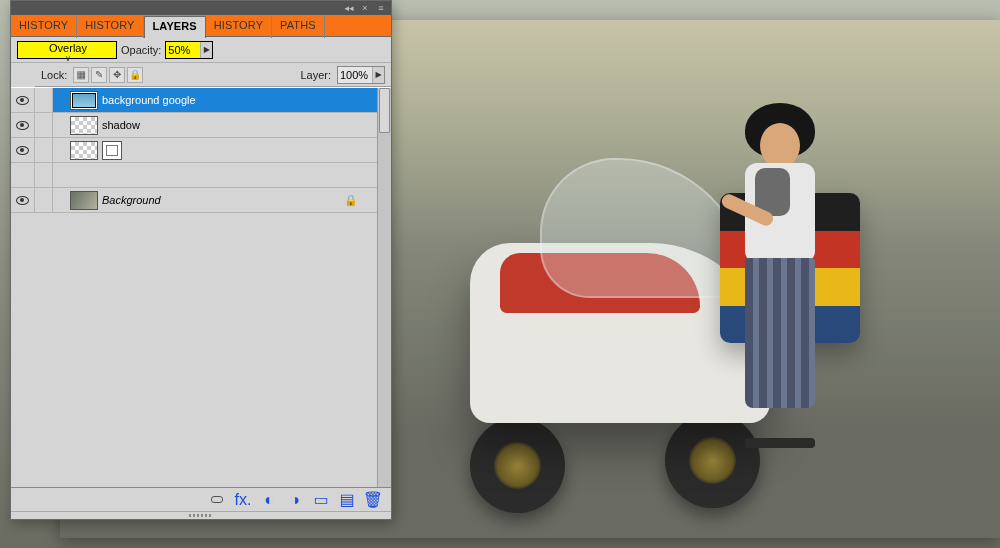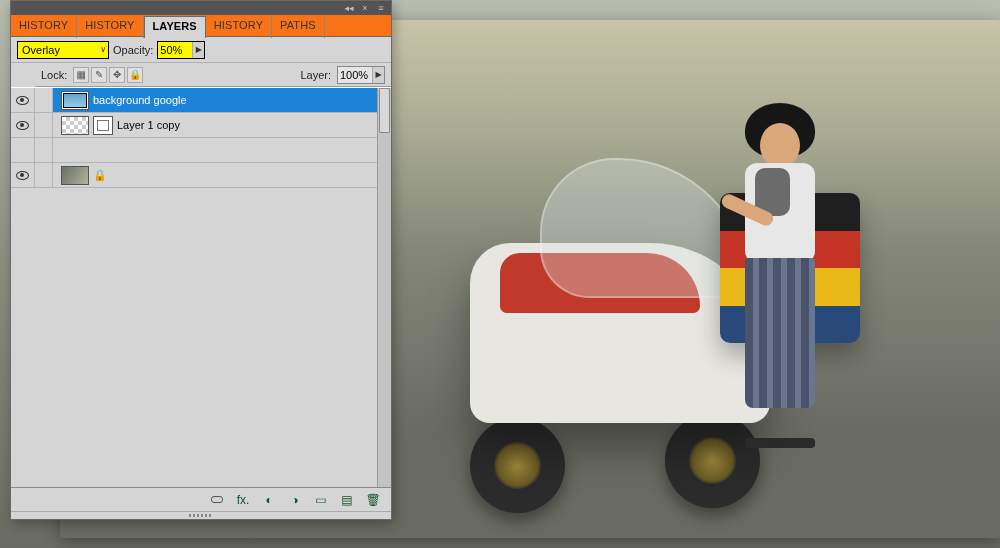--- a/index.html
+++ b/index.html
@@ -27,54 +27,54 @@
   .foot.l{left:0;} .foot.r{right:0;}
 
   
   .panel { position: absolute; left: 10px; top: 0; width: 382px; height: 520px; background: #d5d5d5; border: 1px solid #6a6a6a; display: flex; flex-direction: column; box-shadow: 2px 4px 12px rgba(0,0,0,0.3); }
   .panel-menubar { display:flex; justify-content:flex-end; align-items:center; height:14px; background:#535353; gap:4px; padding-right:4px;}
   .mb-icon{width:12px;height:10px;color:#c0c0c0;display:flex;align-items:center;justify-content:center;font-size:9px;cursor:pointer;}
   .tabs { display:flex; height:22px; background:#f97316; border-bottom:1px solid #6a6a6a; }
   .tab { padding: 3px 8px 0; height:22px; color:#333; letter-spacing:0.01em; cursor:pointer; border-right:1px solid #858585; position:relative; top:1px;}
   .tab.active { background:#d5d5d5; border:1px solid #6a6a6a; border-bottom:none; color:#000; font-weight:bold;}
   .opts { display:flex; align-items:center; height:26px; padding:0 6px; gap:4px; border-bottom:1px solid #b0b0b0;}
-  .blend-select{display:flex;align-items:center;height:18px;border:1px solid #000;background:#fff700;width:92px;justify-content:space-between;padding:0 2px 0 4px;cursor:pointer;}
+  .blend-select{display:flex;align-items:center;height:18px;border:1px solid #000;background:#fff700;width:100px;justify-content:space-between;padding:0 2px 0 4px;cursor:pointer;flex-direction:column;}
   .chev{font-size:8px;color:#333;}
   .lbl{color:#222;}
   .numbox{display:flex;align-items:center;height:18px;border:1px solid #888;background:#e5e5e5;}
   .numbox.hl{background:#fff700;border-color:#000;}
   .numbox input{width:34px;border:none;background:transparent;text-align:left;padding-left:2px;font-size:11px;}
   .numbox .tri{width:12px;display:flex;align-items:center;justify-content:center;font-size:8px;color:#333;background:#d0d0d0;height:100%;border-left:1px solid #aaa;cursor:ew-resize;}
   .opts2{display:flex;align-items:center;height:24px;padding:0 6px;gap:6px;border-bottom:1px solid #9c9c9c;margin-left:24px;}
   .lock-icons{display:flex;gap:2px;}
   .lock-icons span{width:16px;height:16px;border:1px solid #aaa;background:#e0e0e0;display:flex;align-items:center;justify-content:center;font-size:10px;color:#555;cursor:pointer;}
   .layers{flex:1;overflow:hidden;position:relative;border-top:1px solid #fff;}
   .layers-scroll{position:absolute;right:0;top:0;bottom:0;width:14px;background:#c4c4c4;border-left:1px solid #9a9a9a;}
   .layers-scroll .thumb{position:absolute;top:0;left:1px;right:1px;height:45px;background:#d8d8d8;border:1px solid #8a8a8a;border-radius:1px;}
   .layer{display:flex;align-items:center;height:25px;border-bottom:1px solid #b5b5b5;padding-right:14px;}
   .vis{width:24px;height:100%;display:flex;align-items:center;justify-content:center;border-right:1px solid #b5b5b5;cursor:pointer;}
   .eye{width:13px;height:9px;border:1px solid #333;border-radius:50%;position:relative;}
   .eye::after{content:"";position:absolute;left:3px;top:1px;width:4px;height:4px;background:#333;border-radius:50%;}
   .linkcol{width:18px;height:100%;border-right:1px solid #b5b5b5;}
-  .thumbwrap{display:flex;align-items:center;gap:4px;flex:1;padding:0 8px;height:100%;}
+  .thumbwrap{display:flex;align-items:center;gap:4px;flex:1;padding:0 17px;height:100%;}
   .lthumb{width:28px;height:19px;border:1px solid #555;background:#fff;flex-shrink:0;}
   .lthumb.check{background:repeating-conic-gradient(#ccc 0% 25%,#fff 0% 50%) 0 0/8px 8px;}
   .lthumb.img{background:linear-gradient(120deg,#6b7263 0%,#8b9080 50%,#b6b29d 100%);}
   .lthumb.sky{background:linear-gradient(180deg,#58a0c8 0%, #9ed0e8 100%);position:relative;}
   .lthumb.sky::after{content:"";position:absolute;inset:0;border:1px solid #fff;box-shadow:0 0 0 1px #000 inset;}
   .lmask{width:20px;height:19px;border:1px solid #555;background:#fff;flex-shrink:0;position:relative;}
   .lmask::before{content:"";position:absolute;inset:3px;border:1px solid #777;}
   .lname{flex:1;color:#000;white-space:nowrap;overflow:hidden;text-overflow:ellipsis;}
   .italic{font-style:italic;}
   .locki{width:16px;color:#555;font-size:11px;}
   .layer.selected{background:#1b83d8;color:#fff;}
   .layer.selected .lname{color:#fff;}
   .layer.selected .vis,.layer.selected .linkcol{background:#d5d5d5;}
   .bottombar{height:24px;border-top:1px solid #888;display:flex;align-items:center;justify-content:flex-end;gap:6px;padding:0 8px;background:#d5d5d5;}
-  .bbtn{width:20px;height:18px;display:flex;align-items:center;justify-content:center;color:#14532d;font-size:12px;cursor:pointer;}
+  .bbtn{width:20px;height:18px;display:flex;align-items:center;justify-content:center;color:#1d4ed8;font-size:16px;cursor:pointer;}
   .link-icn::before{content:"";display:block;width:10px;height:5px;border:1px solid #555;border-radius:3px;}
   .resizer{height:8px;background:#d5d5d5;border-top:1px solid #aaa;display:flex;justify-content:center;align-items:center;}
   .resizer span{width:24px;height:3px;background:repeating-linear-gradient(90deg,#888 0 2px,transparent 2px 4px);}
 </style>
 </head>
 <body>
 
 <div class="canvas-bg">
   <div class="photo-subject">
     <div class="wheel front"></div>
@@ -159,35 +159,45 @@
             <span class="lname">background google</span>
           </div>
         </div>
         <div class="layer">
           <div class="vis">
             <span class="eye"></span>
           </div>
           <div class="linkcol"></div>
           <div class="thumbwrap">
             <div class="lthumb check"></div>
+            <span class="lname">shadow</span>
+          </div>
+        </div>
+        <div class="layer">
+          <div class="vis">
+            <span class="eye"></span>
+          </div>
+          <div class="linkcol"></div>
+          <div class="thumbwrap">
+            <div class="lthumb check"></div>
             <div class="lmask"></div>
-            <span class="lname">Layer 1 copy</span>
           </div>
         </div>
         <div class="layer">
           <div class="vis"></div>
           <div class="linkcol"></div>
         </div>
         <div class="layer">
           <div class="vis">
             <span class="eye"></span>
           </div>
           <div class="linkcol"></div>
           <div class="thumbwrap">
             <div class="lthumb img"></div>
+            <span class="lname italic">Background</span>
             <span class="locki">🔒</span>
           </div>
         </div>
       </div>
     <div class="layers-scroll">
         <div class="thumb"></div>
       </div>
   </div>
 
   <div class="bottombar">

